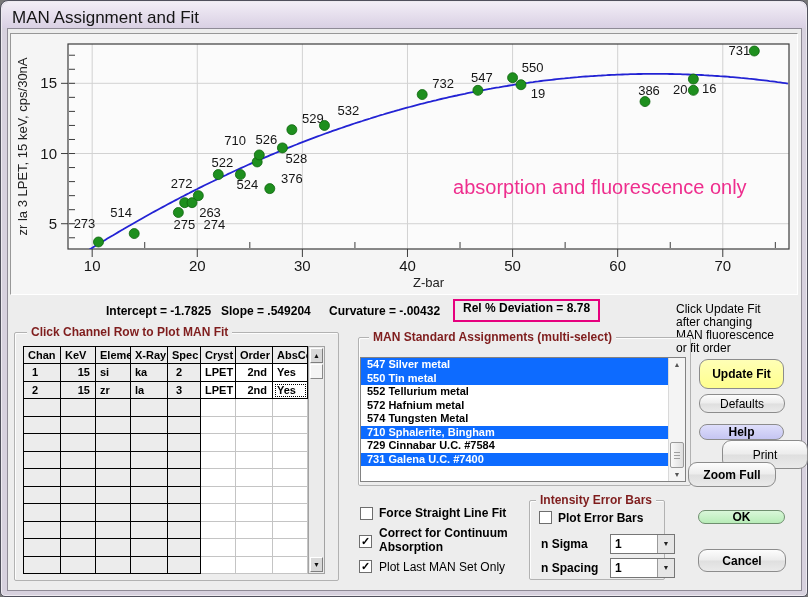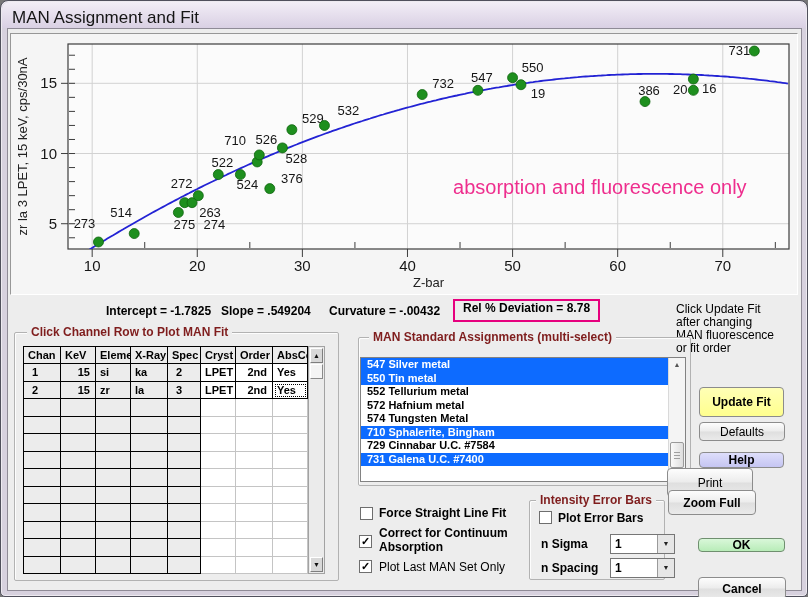--- a/index.html
+++ b/index.html
@@ -60,23 +60,23 @@
   .sb7 .thumb::after{content:"";position:absolute;left:3px;right:3px;top:9px;height:8px;
     background:repeating-linear-gradient(#9f9f9f 0 1px,transparent 1px 3px);}
   
   .cb{position:absolute;width:13px;height:13px;background:#fff;border:1px solid #6e6e6e;
     font:bold 11px "Liberation Sans",sans-serif;line-height:11px;text-align:center;color:#000;}
   .combo{position:absolute;width:65px;height:20px;background:#fff;border:1px solid #767676;}
   .combo .val{position:absolute;left:4px;top:2px;font:bold 12px "Liberation Sans",sans-serif;}
   .combo .drop{position:absolute;right:0;top:0;width:17px;height:100%;background:#e6e6e6;
     border-left:1px solid #9a9a9a;text-align:center;font-size:7px;line-height:18px;color:#222;}
   
-  .btn{position:absolute;border:1px solid #8c8c8c;border-radius:4px;display:flex;align-items:center;
+  .btn{position:absolute;border:1px solid #8c8c8c;border-radius:9px;display:flex;align-items:center;
     justify-content:center;font:bold 12px "Liberation Sans",sans-serif;color:#000;
-    background:linear-gradient(#fdfdfd,#ececec 48%,#dfdfdf 52%,#eaeaea);margin-top:28px;}
+    background:linear-gradient(#fdfdfd,#ececec 48%,#dfdfdf 52%,#eaeaea);}
   .btn.plain{font-weight:400;}
   #btn-update{background:linear-gradient(#ffffb6,#ffff8e);}
   #btn-help{background:linear-gradient(#dedefb,#c5c5f2);}
   #btn-ok{background:linear-gradient(#d9f7d9,#b8ecb8);border-color:#6f8f6f;}
 </style>
 </head>
 <body>
 
 <div class="window">
   <div class="titlebar">
@@ -363,18 +363,18 @@
     </div>
     <span class="lbl" style="left:533px;top:532px">n Spacing</span>
     <div class="combo" style="left:602px;top:529px">
       <span class="val">1</span>
       <span class="drop">▼</span>
     </div>
 
     <div class="btn" id="btn-update" style="left:691px;top:330px;width:85px;height:30px">Update Fit</div>
     <div class="btn plain" style="left:691px;top:365px;width:86px;height:19px">Defaults</div>
     <div class="btn" id="btn-help" style="left:691px;top:395px;width:85px;height:16px">Help</div>
-    <div class="btn plain" style="left:659px;top:411px;width:86px;height:29px">Print</div>
-    <div class="btn" style="left:660px;top:433px;width:88px;height:25px">Zoom Full</div>
+    <div class="btn plain" style="left:714px;top:411px;width:86px;height:29px">Print</div>
+    <div class="btn" style="left:680px;top:433px;width:88px;height:25px">Zoom Full</div>
     <div class="btn" id="btn-ok" style="left:690px;top:481px;width:87px;height:14px">OK</div>
     <div class="btn" style="left:690px;top:520px;width:88px;height:23px">Cancel</div>
   </div>
 </div>
 
 </body></html>

